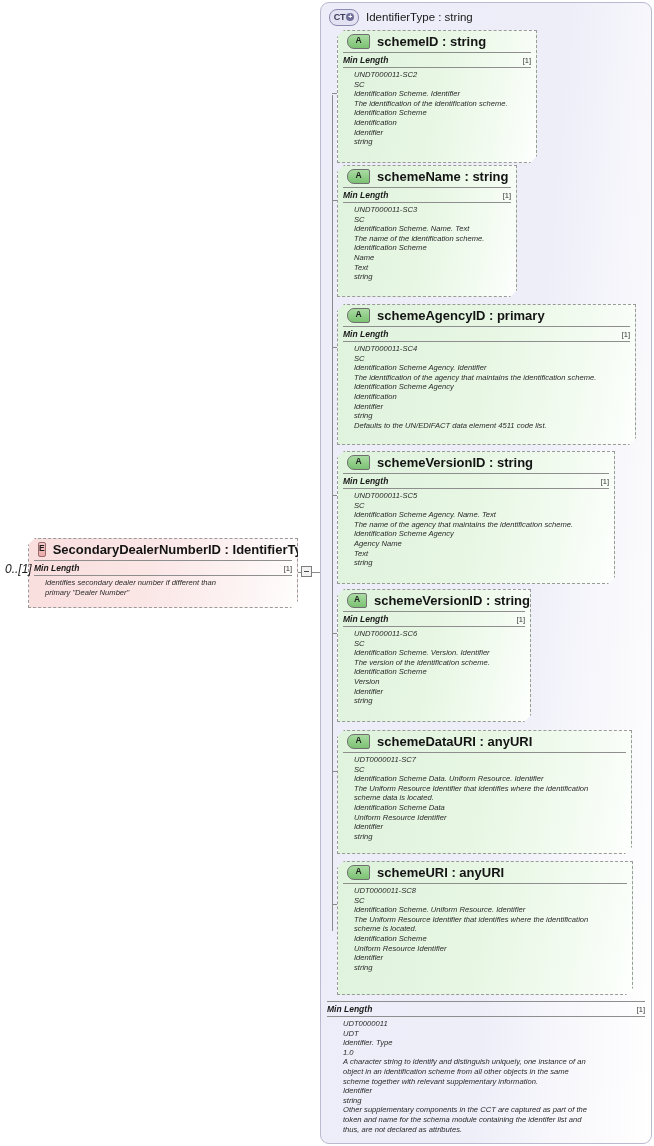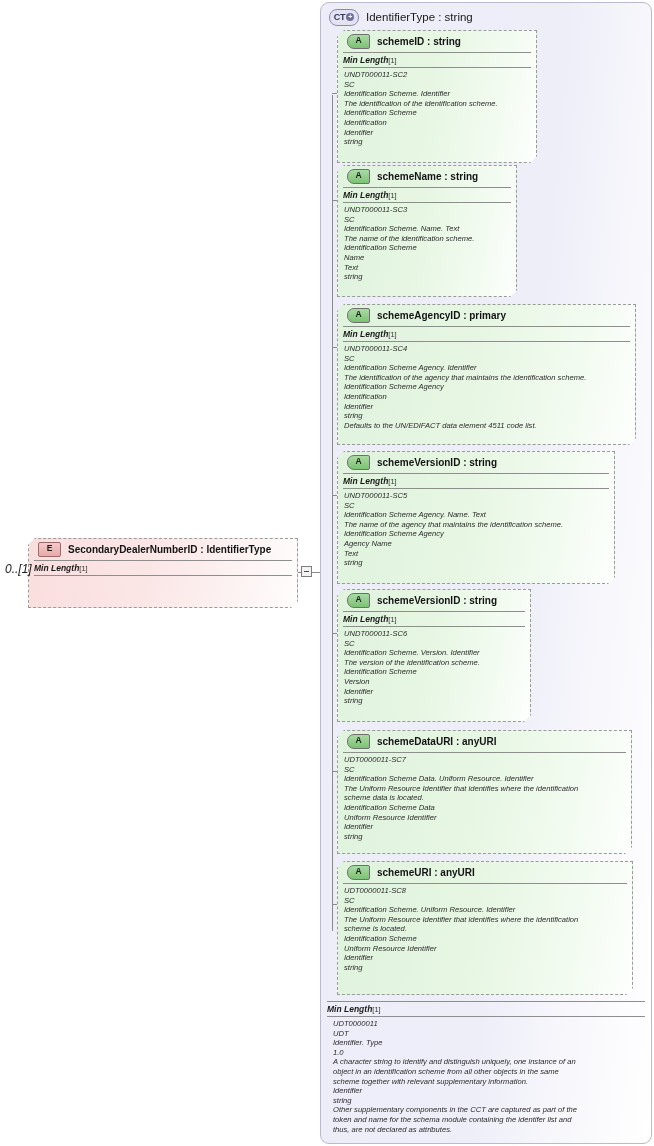--- a/index.html
+++ b/index.html
@@ -51,32 +51,32 @@
     width:21px;height:13px;border:1px solid #6f6f6f;
     border-radius:7px 2px 2px 7px;
     background:linear-gradient(180deg,#a9dba2,#7cc273);
     color:#1c1c1c;font-size:8.5px;font-weight:bold;line-height:11px;text-align:center;
   }
   .e-badge{
     width:21px;height:13px;border:1px solid #9a6a6a;border-radius:2px;
     background:linear-gradient(180deg,#f4c9c9,#eaa9a9);
     color:#1c1c1c;font-size:8.5px;font-weight:bold;line-height:11px;text-align:center;
   }
-  .node-title{font-size:10px;font-weight:bold;color:#141414;white-space:nowrap;text-align:center;}
+  .node-title{font-size:13px;font-weight:bold;color:#141414;white-space:nowrap;text-align:center;}
 
   .facet-row{
     position:relative;height:14px;margin:0 5px;
     border-top:1px solid #8e8e8e;border-bottom:1px solid #8e8e8e;
-    display:flex;align-items:center;gap:0;
+    display:flex;align-items:center;gap:0;justify-content:space-between;
   }
   .facet-name{font-size:8.5px;font-style:italic;font-weight:bold;color:#1a1a1a;}
   .facet-val{font-size:7.5px;color:#333;}
 
   .doc{
-    padding:2px 6px 4px 6px;font-size:7.6px;line-height:9.6px;
+    padding:2px 6px 4px 16px;font-size:7.6px;line-height:9.6px;
     font-style:italic;color:#2a2a2a;
   }
   .doc div{white-space:pre-wrap;}
 
   
   .elem-box{
     left:28px;top:538px;width:270px;height:70px;
     border:1px dashed #9a9a9a;
     background:linear-gradient(100deg,#fadede 0%,#fbe6e6 45%,#fdf3f3 78%,#fffdfd 100%);
     clip-path:polygon(7px 0,100% 0,100% calc(100% - 7px),calc(100% - 7px) 100%,0 100%,0 7px);
@@ -107,20 +107,24 @@
 <div id="canvas">
 
   <div class="box elem-box">
     <div class="attr-head">
       <span class="e-badge">E</span>
       <span class="node-title">SecondaryDealerNumberID : IdentifierType</span>
     </div>
     <div class="facet-row">
       <span class="facet-name">Min Length</span>
       <span class="facet-val">[1]</span>
+    </div>
+    <div class="doc">
+      <div>Identifies secondary dealer number if different than
+primary "Dealer Number"</div>
     </div>
   </div>
 
   <div class="cardinality">0..[1]</div>
 
   <div class="conn-line" style="left:298px;top:572px;width:7px;height:1px;"></div>
   <div class="collapse-box" style="left:301px;top:566px;"></div>
   <div class="conn-line" style="left:312px;top:572px;width:10px;height:1px;"></div>
 
   <div class="box ct-box">

